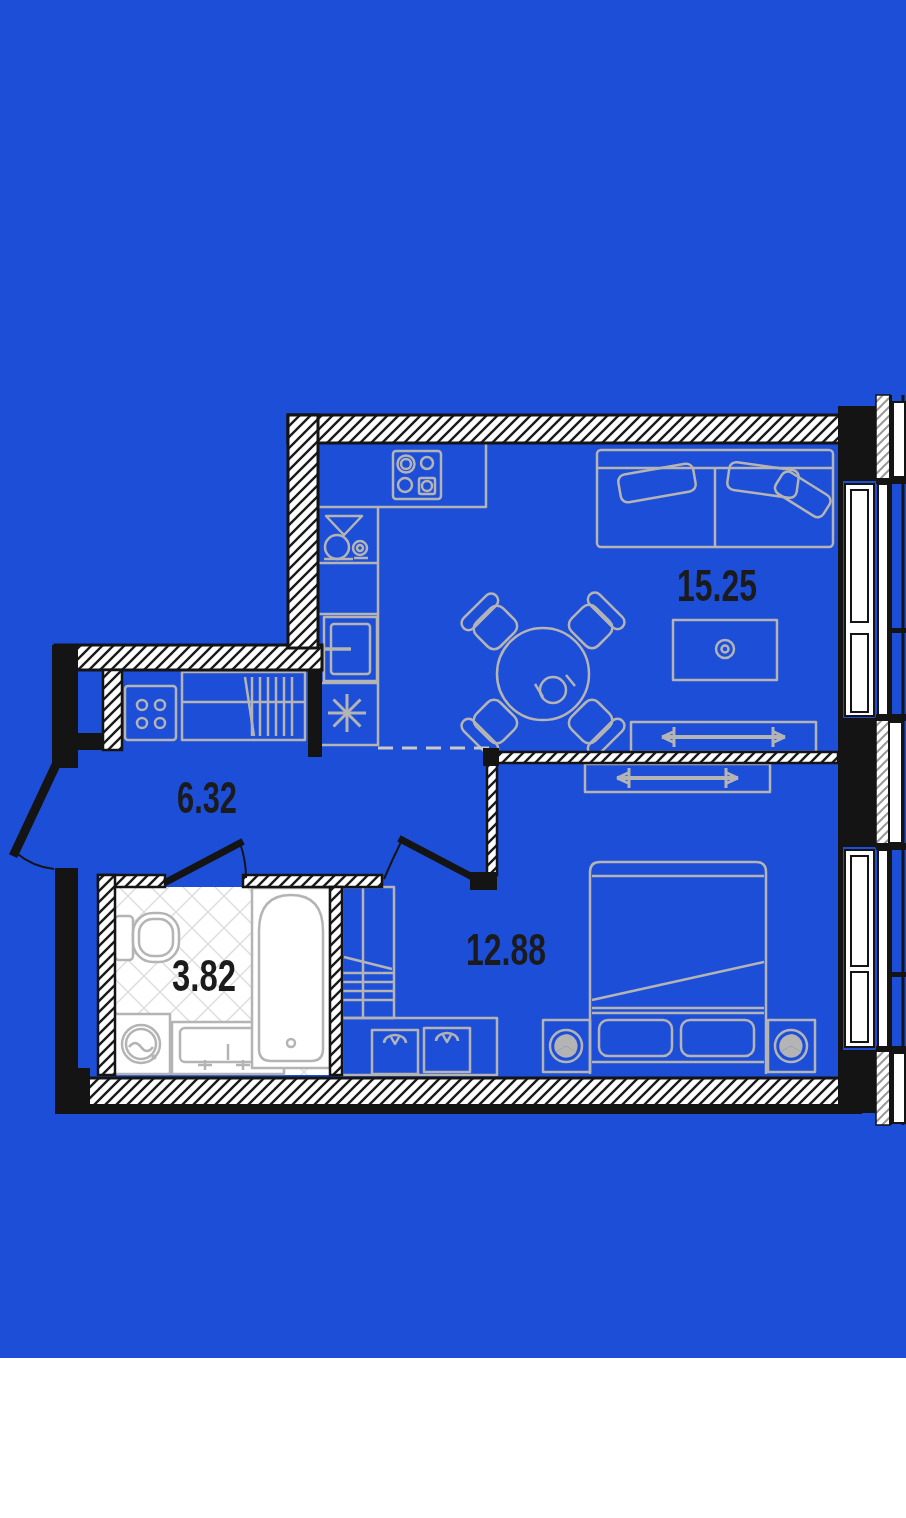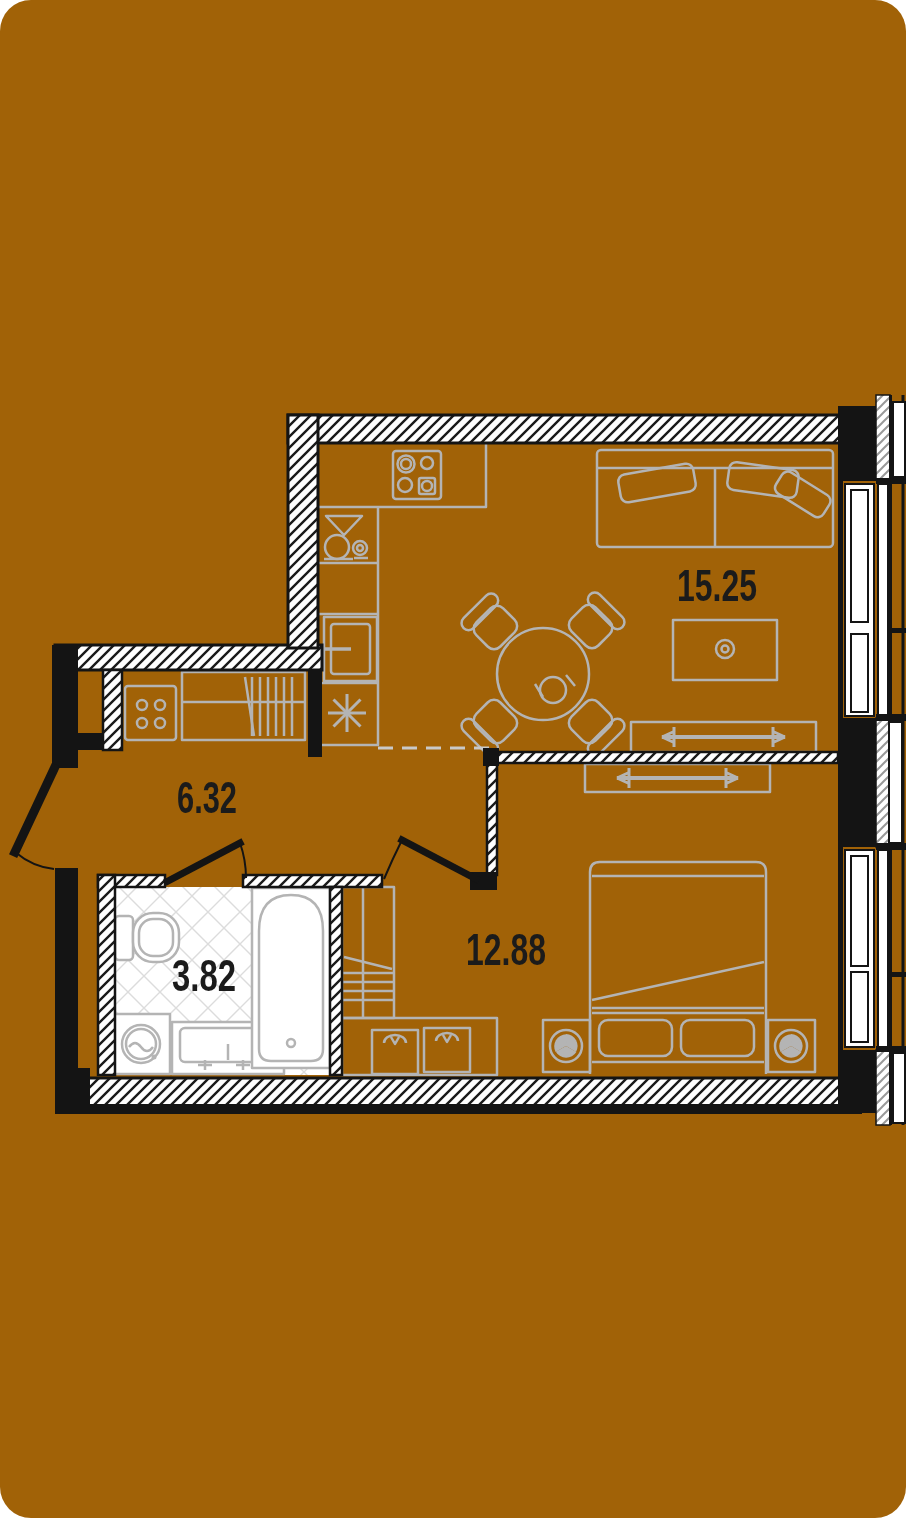--- a/index.html
+++ b/index.html
@@ -1,17 +1,17 @@
 <!DOCTYPE html>
 <html><head>
 <meta charset="utf-8">
 <style>
   html,body{margin:0;padding:0;background:#ffffff;}
-  .canvas{position:relative;width:906px;height:1518px;background:#a16207;overflow:hidden;
-          font-family:"Liberation Sans", sans-serif;border-radius:31px;}
+  .canvas{position:relative;width:906px;height:1358px;background:#1d4ed8;overflow:hidden;
+          font-family:"Liberation Sans", sans-serif;}
   svg{display:block;}
   text.room-area{font-family:"Liberation Sans", sans-serif;font-weight:bold;fill:#1b1b1b;}
 </style>
 </head>
 <body>
 
 <div class="canvas">
 <svg width="906" height="1518" viewBox="0 0 906 1518" xmlns="http://www.w3.org/2000/svg">
   <defs>
     <pattern id="wallHatch" width="11" height="11" patternUnits="userSpaceOnUse">

